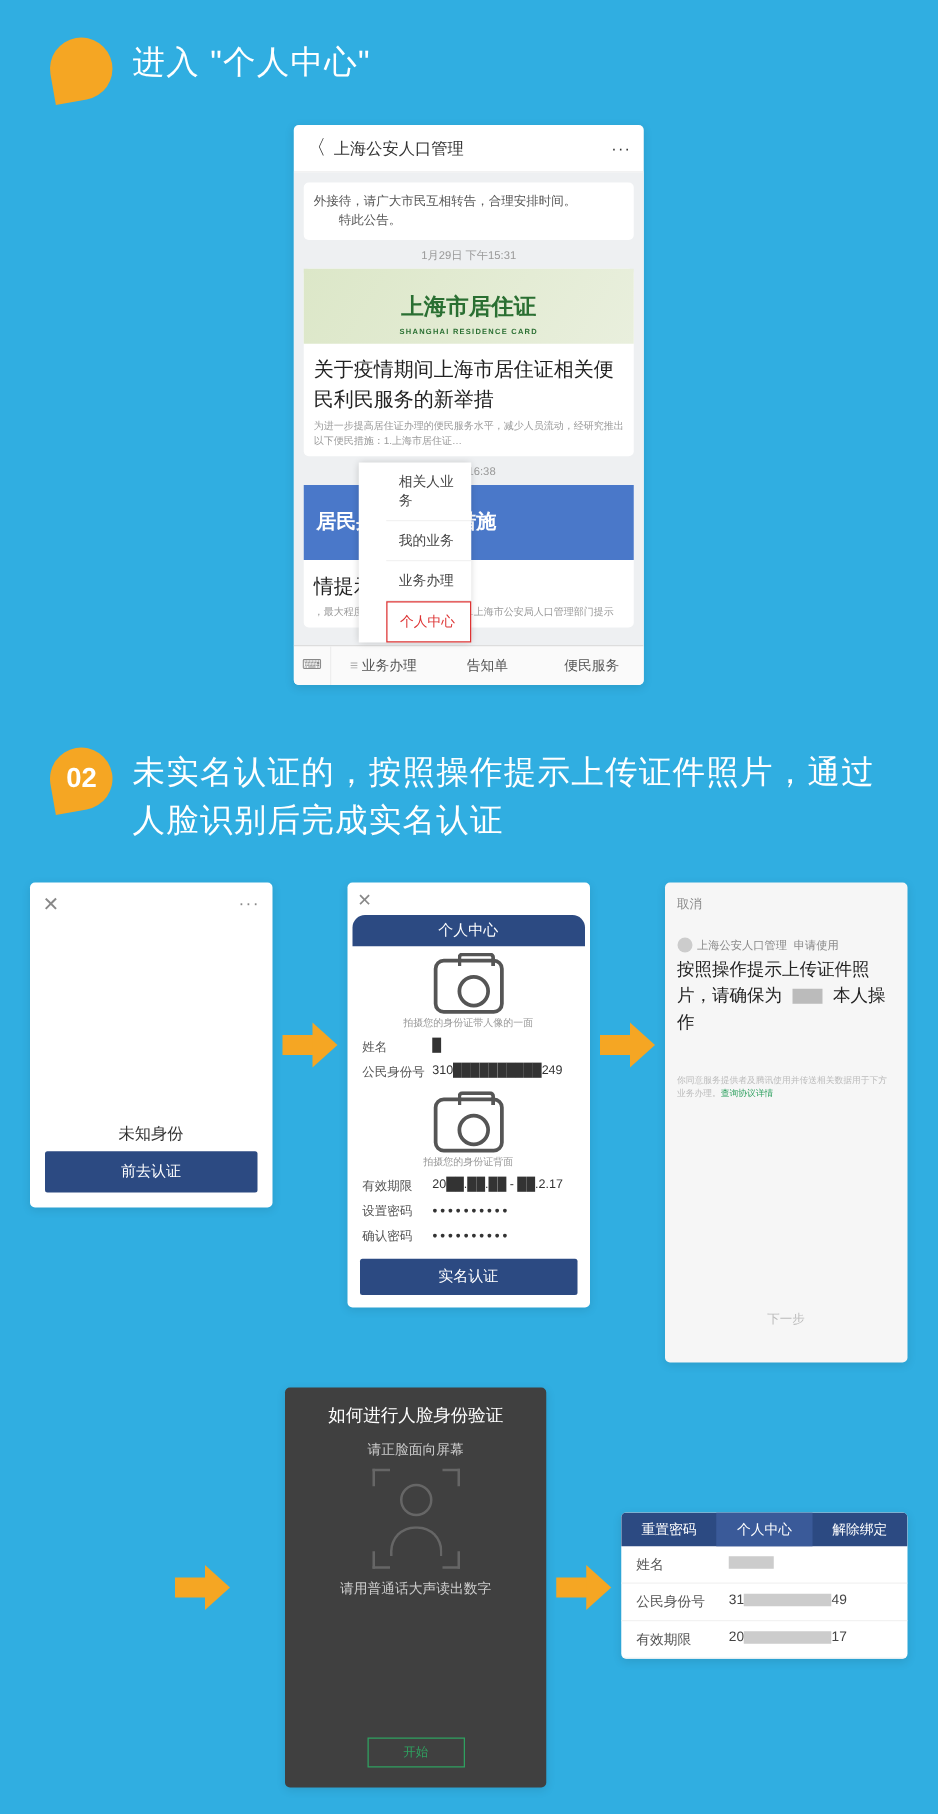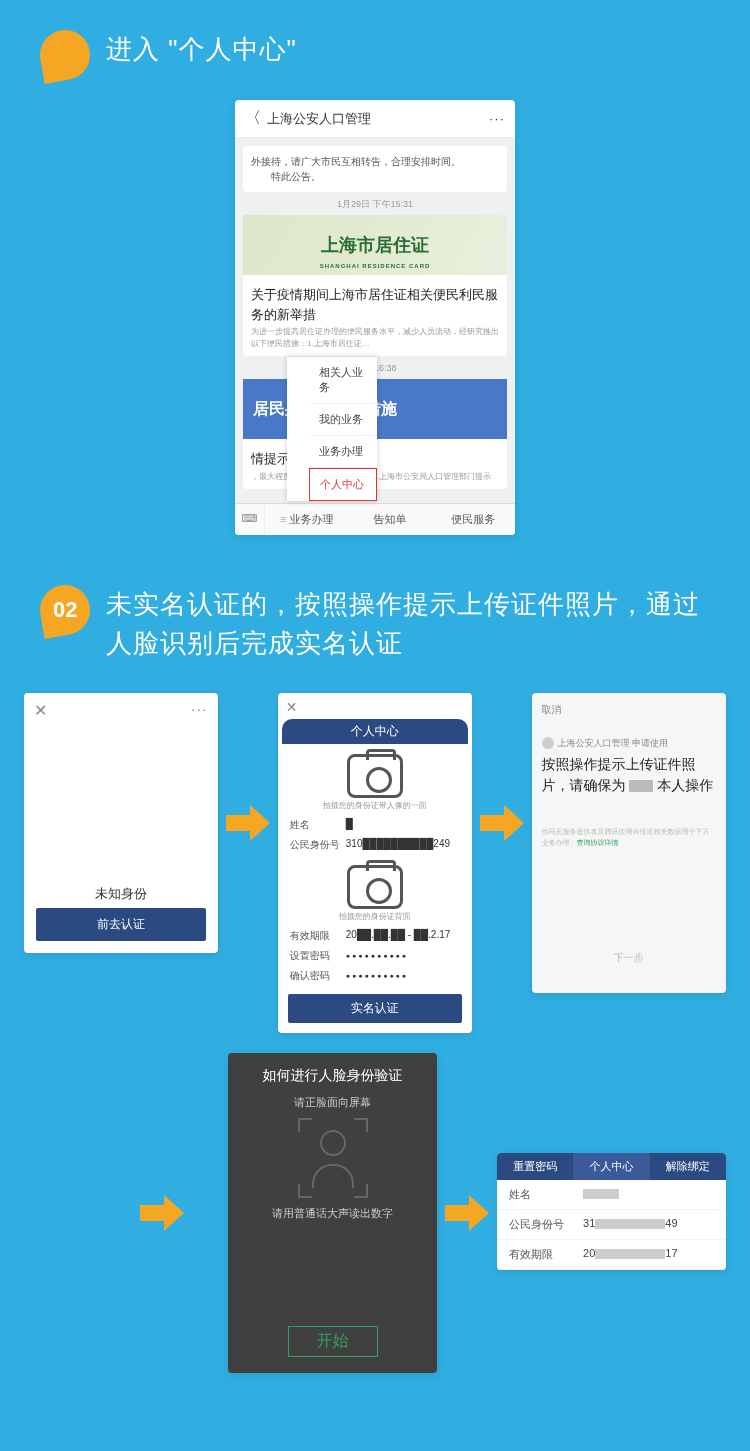--- a/index.html
+++ b/index.html
@@ -43,21 +43,21 @@
   .wc-title { flex:1; }
   .wc-more { letter-spacing:1px; color:#333; }
   .wc-body { background:#eef0f2; padding:8px; }
   .msg-card { background:#fff; border-radius:4px; padding:8px; margin-bottom:6px; font-size:10px; color:#555; line-height:1.5; }
   .msg-time { text-align:center; color:#999; font-size:9px; margin:4px 0; }
   .msg-banner {
     height:60px; background:linear-gradient(120deg,#dce7c8,#e9efdd);
     display:flex; align-items:center; justify-content:center; color:#2a6f32; font-size:18px; font-weight:bold; position:relative;
   }
   .msg-banner-sub { position:absolute; bottom:4px; font-size:6px; color:#2a6f32; letter-spacing:1px; }
-  .msg-card .mc-title { font-size:13px; color:#222; margin:4px 0 2px; }
+  .msg-card .mc-title { font-size:16px; color:#222; margin:4px 0 2px; }
   .msg-card .mc-desc { font-size:8px; color:#999; }
   .id-banner {
     height:60px; background:#4a78c9; display:flex; align-items:center; padding-left:10px;
     color:#fff; font-size:16px; font-weight:bold; position:relative; overflow:hidden;
   }
   .popup-menu {
     position:absolute; left:52px; bottom:34px; width:90px; background:#fff;
     box-shadow:0 0 6px rgba(0,0,0,.2); z-index:2;padding-left:22px;
   }
   .popup-menu .pm-item { padding:8px 10px; font-size:11px; border-bottom:1px solid #f2f2f2; color:#444; }
@@ -95,21 +95,21 @@
   .scrB .cam::before { content:""; position:absolute; top:-8px; left:16px; width:24px; height:8px; border:3px solid #555; border-bottom:none; border-radius:4px 4px 0 0; }
   .scrB .cam::after { content:""; position:absolute; top:10px; left:16px; width:20px; height:20px; border:3px solid #555; border-radius:50%; }
   .scrB .cap { text-align:center; font-size:8px; color:#999; margin-bottom:4px; }
   .scrB .kv { display:flex; padding:3px 12px; font-size:10px; color:#333; }
   .scrB .kv .k { width:56px; color:#555; }
   .scrB .kv .v { flex:1; color:#333; }
   .scrB .dotsval::after { content:"●●●●●●●●●●"; letter-spacing:2px; font-size:7px; color:#333; }
   .scrB .btn { background:#2c4a82; color:#fff; text-align:center; margin:8px 10px 10px; padding:6px 0; font-size:12px; border-radius:2px; }
 
   
-  .scrC { width:200px; height:300px; background:#f6f6f6; padding:10px; position:relative; }
+  .scrC { width:200px; height:384px; background:#f6f6f6; padding:10px; position:relative;font-family:Liberation Mono, monospace; }
   .scrC .back { font-size:10px; color:#888; }
   .scrC .app { display:flex; align-items:flex-start; gap:4px; margin-top:20px; font-size:9px; color:#888; }
   .scrC .app .dot { width:12px; height:12px; background:#ccc; border-radius:50%; }
   .scrC .msg { font-size:14px; color:#222; margin-top:4px; line-height:1.5; }
   .scrC .redact { display:inline-block; width:24px; height:12px; background:#bbb; vertical-align:middle; }
   .scrC .fine { font-size:7px; color:#bbb; margin-top:30px; line-height:1.6; }
   .scrC .fine .g { color:#2fa160; }
   .scrC .nextbtn { position:absolute; bottom:28px; left:20px; right:20px; text-align:center; font-size:10px; color:#bbb; }
 
   
@@ -121,21 +121,21 @@
   }
   .scrD .frame .c { position:absolute; width:14px; height:14px; border:2px solid #666; }
   .scrD .frame .tl { top:0; left:0; border-right:none; border-bottom:none; }
   .scrD .frame .tr { top:0; right:0; border-left:none; border-bottom:none; }
   .scrD .frame .bl { bottom:0; left:0; border-right:none; border-top:none; }
   .scrD .frame .br { bottom:0; right:0; border-left:none; border-top:none; }
   .scrD .frame .head { position:absolute; top:12px; left:22px; width:26px; height:26px; border:2px solid #666; border-radius:50%; }
   .scrD .frame .body { position:absolute; bottom:10px; left:14px; width:42px; height:24px; border:2px solid #666; border-bottom:none; border-radius:20px 20px 0 0; }
   .scrD .start {
     position:absolute; bottom:16px; left:50%; transform:translateX(-50%);
-    width:90px; border:1px solid #2fa160; color:#2fa160; font-size:16px; text-align:center; padding:4px 0;
+    width:78px; border:1px solid #2fa160; color:#2fa160; font-size:10px; text-align:center; padding:4px 0;
   }
 
   
   .scrE { width:230px; background:#fff; font-size:11px; }
   .scrE .top { display:flex; background:#2c4a82; color:#fff; }
   .scrE .top div { flex:1; text-align:center; padding:6px 0; font-size:11px; }
   .scrE .top .mid { background:#3a5a99; }
   .scrE .kv { display:flex; padding:7px 12px; border-bottom:1px solid #f2f2f2; color:#444; }
   .scrE .kv .k { width:74px; color:#555; }
   .scrE .kv .v { flex:1; }

